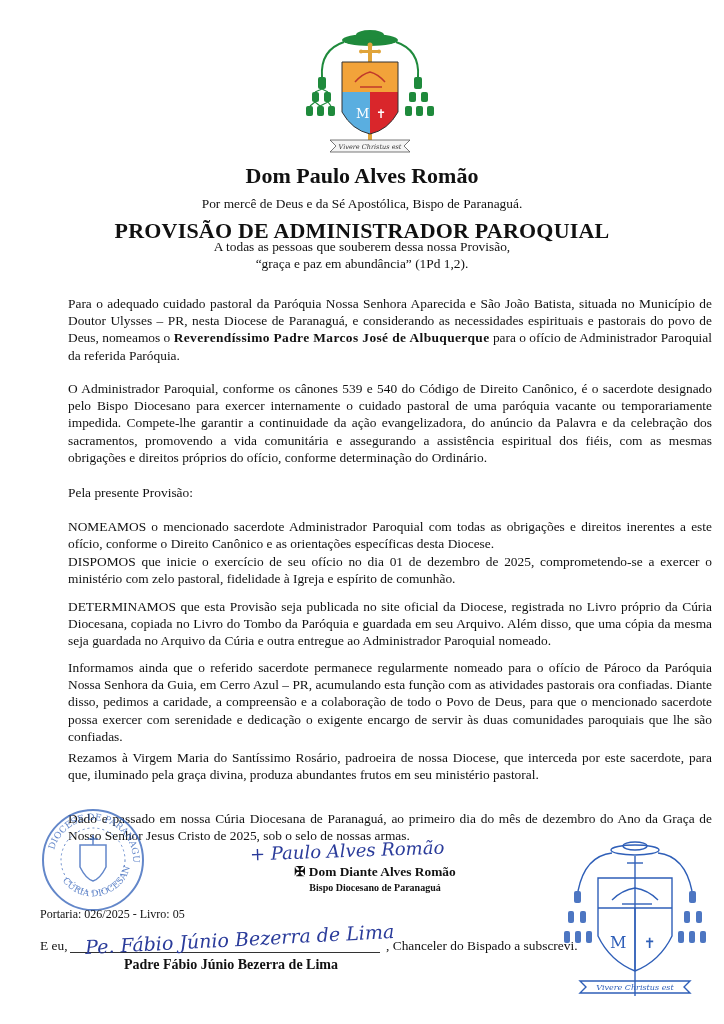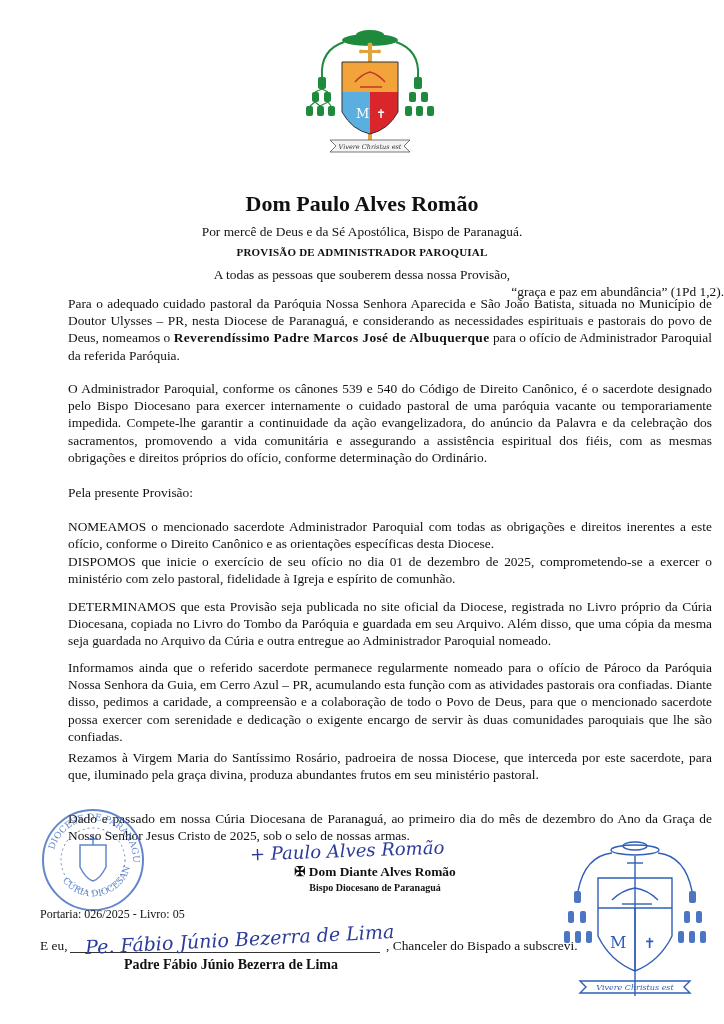--- a/index.html
+++ b/index.html
@@ -1,24 +1,24 @@
 <!DOCTYPE html>
 <html><head>
 <meta charset="utf-8">
 <style>
   html, body { margin: 0; padding: 0; background: #ffffff; }
   body { width: 724px; height: 1024px; position: relative; overflow: hidden;
          font-family: "Liberation Serif", "DejaVu Serif", serif; color: #111; }
   .abs { position: absolute; }
-  .center { left: 0; width: 724px; text-align: center; margin-top: 28px; }
+  .center { left: 0; width: 724px; text-align: center; }
   .title { top: 163px; font-size: 22px; font-weight: bold; }
   .subtitle { top: 196px; font-size: 13.4px; }
-  .provisao { top: 218px; font-size: 11px; font-weight: bold; letter-spacing: 0.2px; }
+  .provisao { top: 218px; font-size: 22px; font-weight: bold; letter-spacing: 0.2px; }
   .saud1 { top: 239px; font-size: 13.4px; }
-  .saud2 { top: 256px; font-size: 13.4px; text-align: right; }
+  .saud2 { top: 256px; font-size: 13.4px; }
   .para { left: 40px; width: 644px; font-size: 13.4px; line-height: 17.2px; text-align: justify; margin-left: 28px; }
   .p1 { top: 295px; }
   .p2 { top: 380px; }
   .p3 { top: 484px; }
   .p4 { top: 518px; font-family: Liberation Serif, serif; }
   .p5 { top: 553px; }
   .p6 { top: 598px; }
   .p7 { top: 659px; }
   .p8 { top: 749px; }
   .p9 { top: 810px; }

